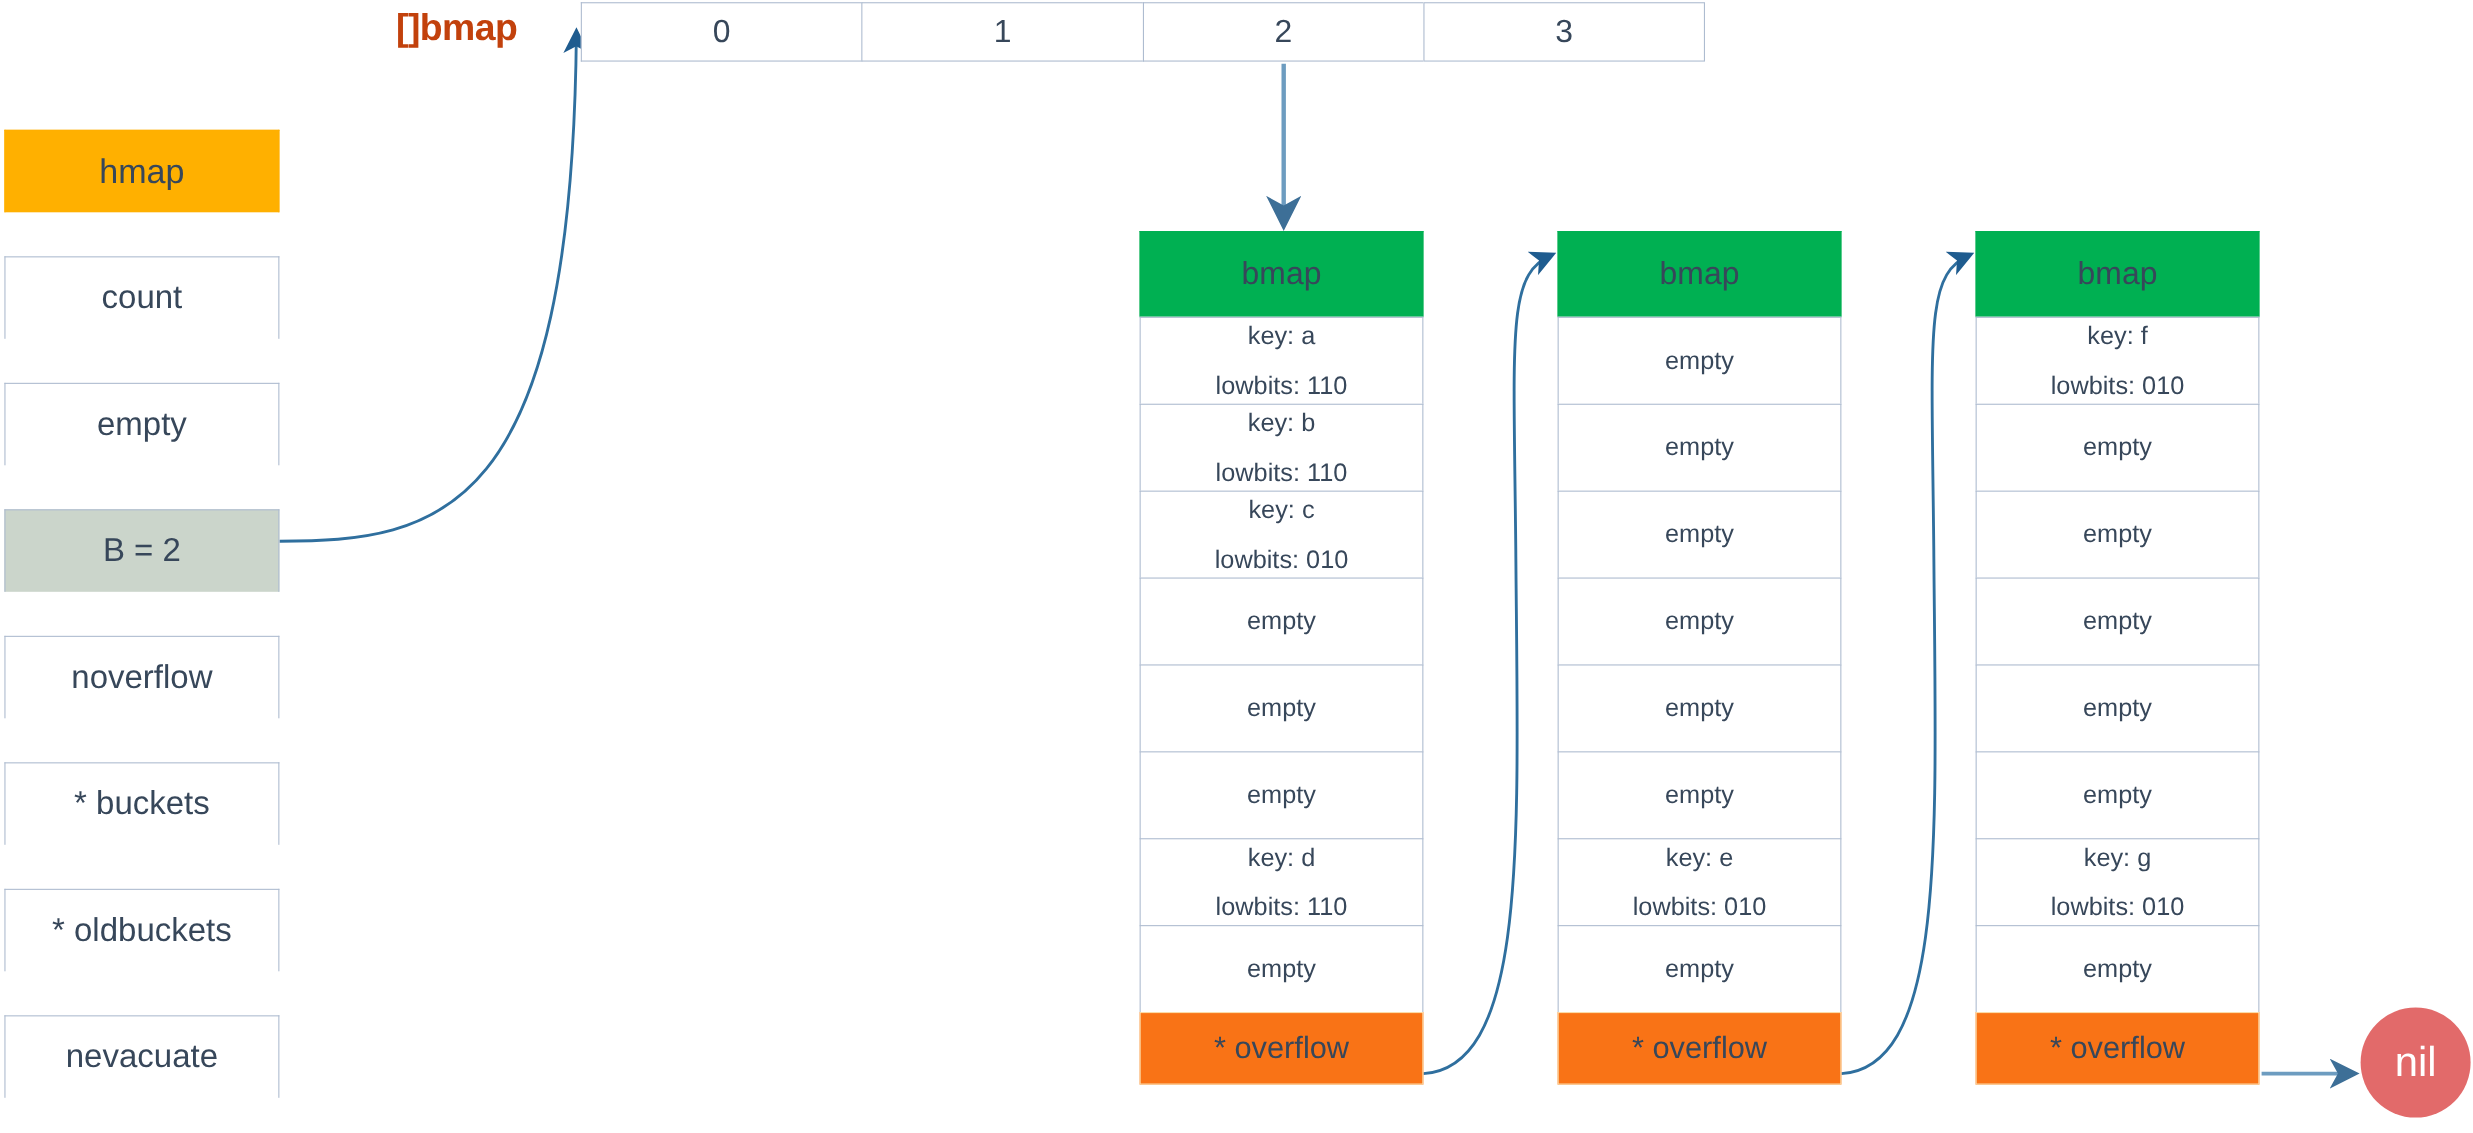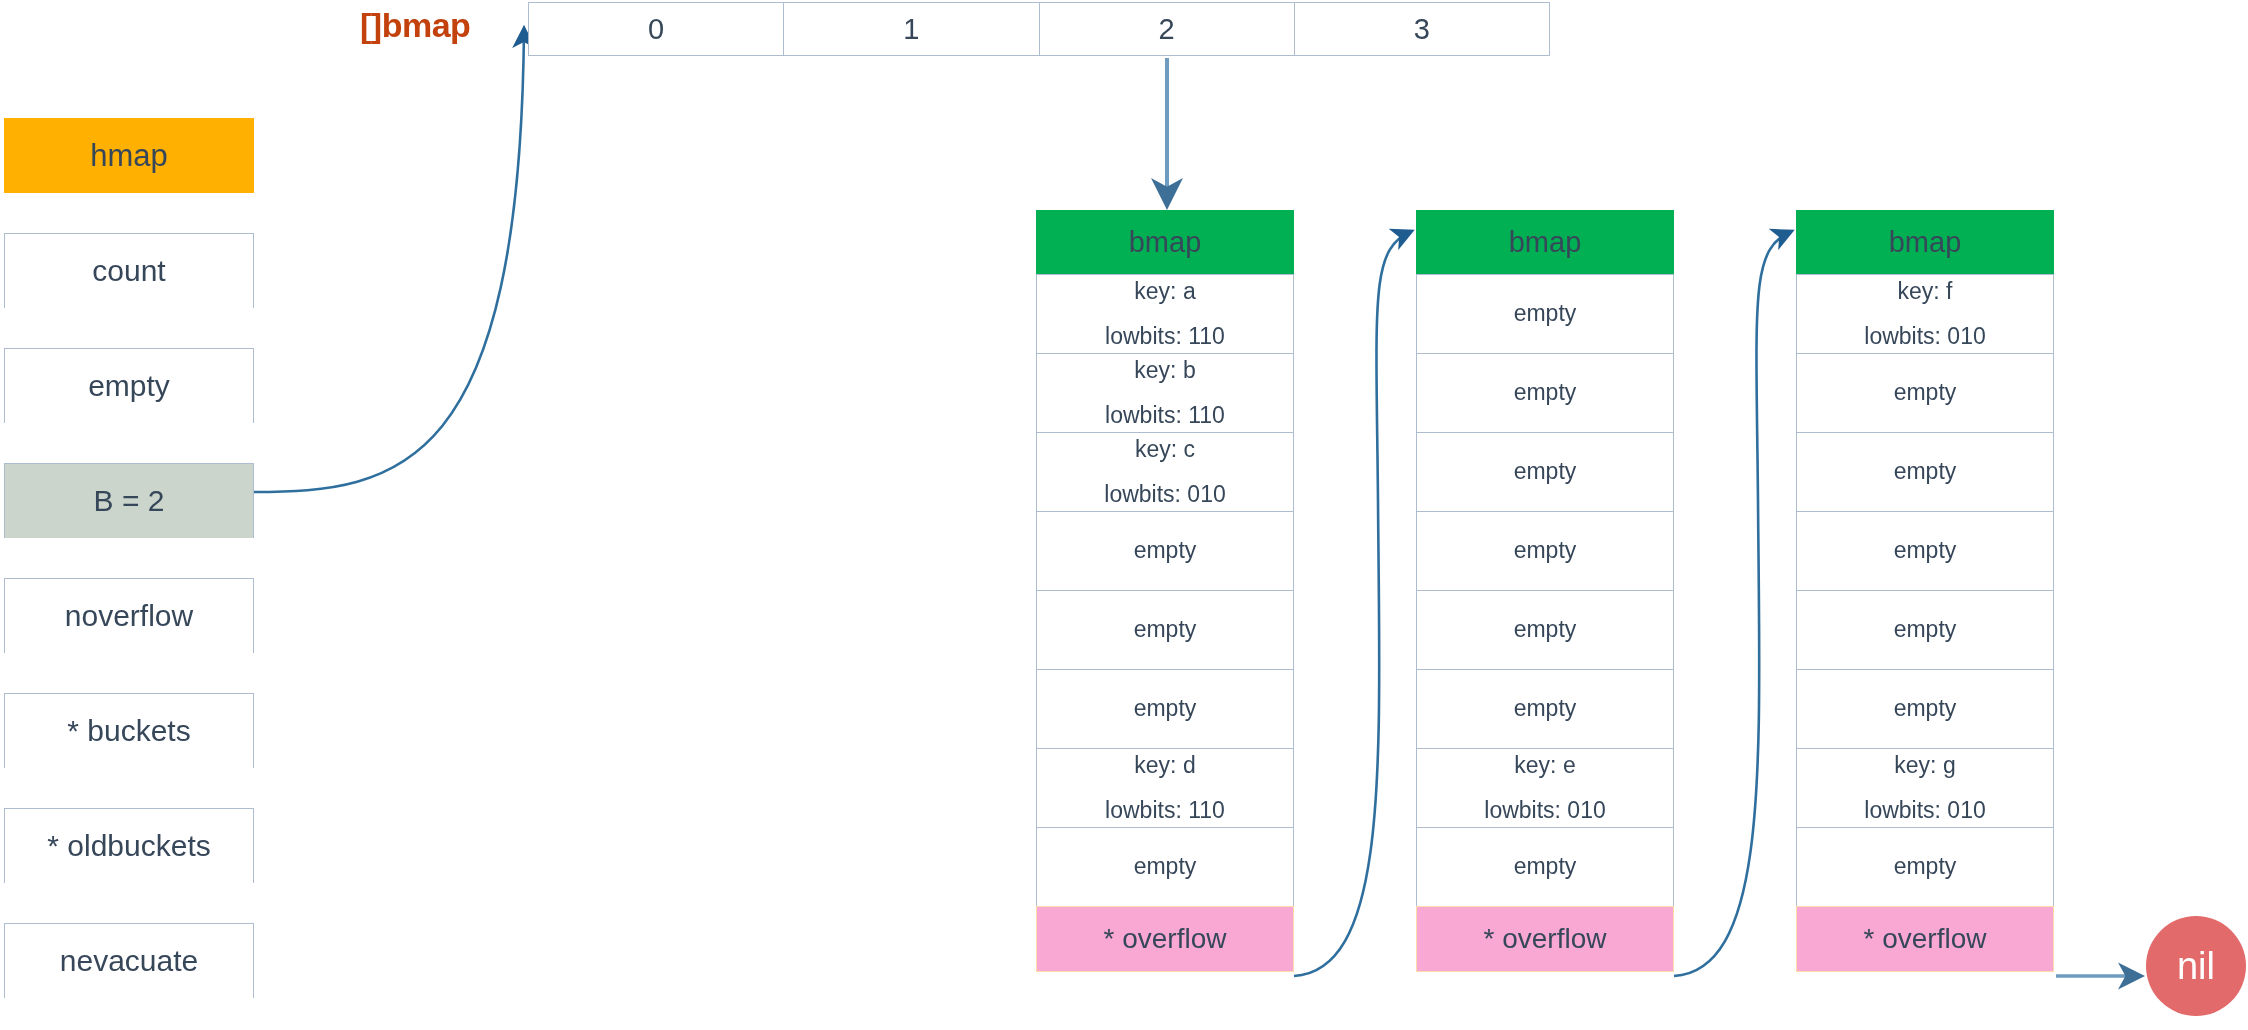--- a/index.html
+++ b/index.html
@@ -88,36 +88,36 @@
   
   .bmap {
     top: 210px;
     width: 258px;
   }
   .bmap .cell {
     font-size: 23px;
     border-bottom: none;
   }
   .bmap .cell.head {
-    height: 64px;
+    height: 78px;
     background: #00B052;
     border-color: #00B052;
     font-size: 29px;
   }
   .bmap .cell.slot {
     height: 79px;
     flex-direction: column;
   }
   .bmap .cell.slot .line2 {
     display: block;
     margin-top: 18px;
   }
   .bmap .cell.overflow {
     height: 66px;
-    background: #f9a8d4;
+    background: #f97316;
     border-color: #FCDCA8;
     font-size: 28px;
     border-bottom: 1px solid #FCDCA8;
   }
   #bmap-0 { left: 1036px; }
   #bmap-1 { left: 1416px; }
   #bmap-2 { left: 1796px; }
 
   
   #nil-node {

